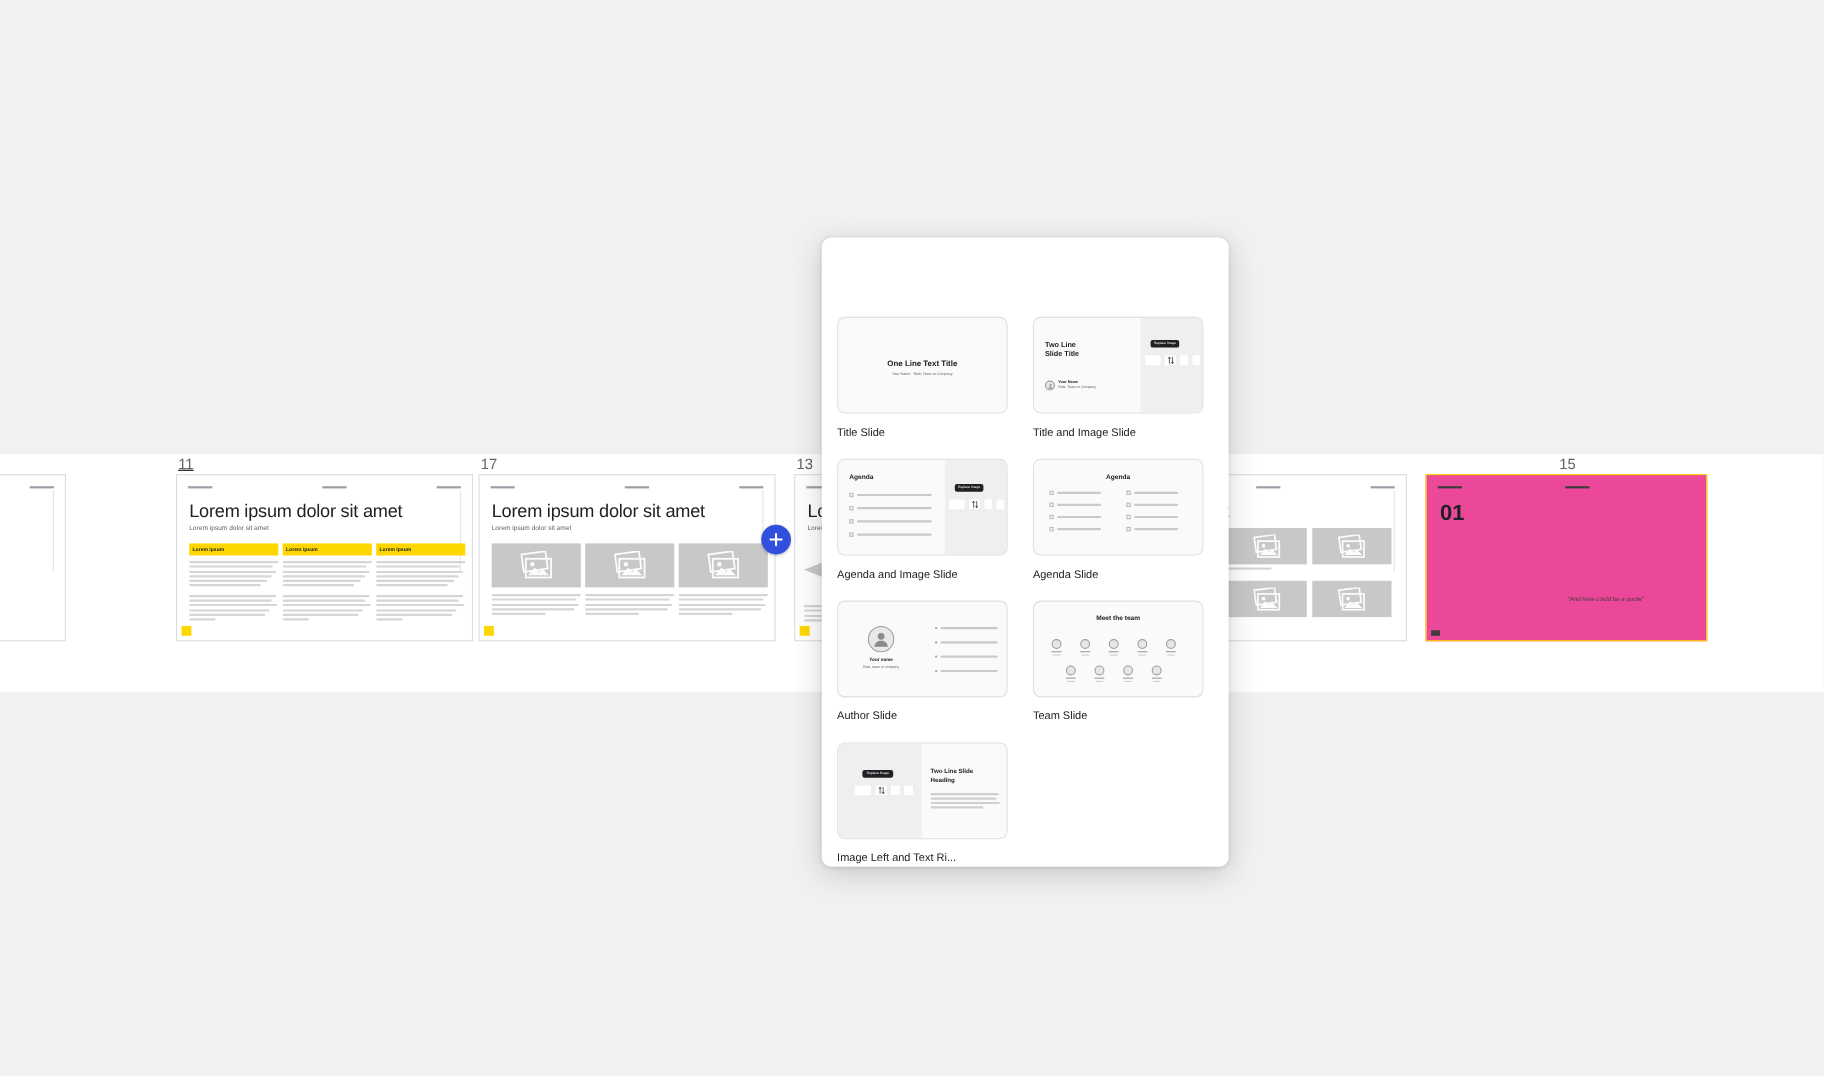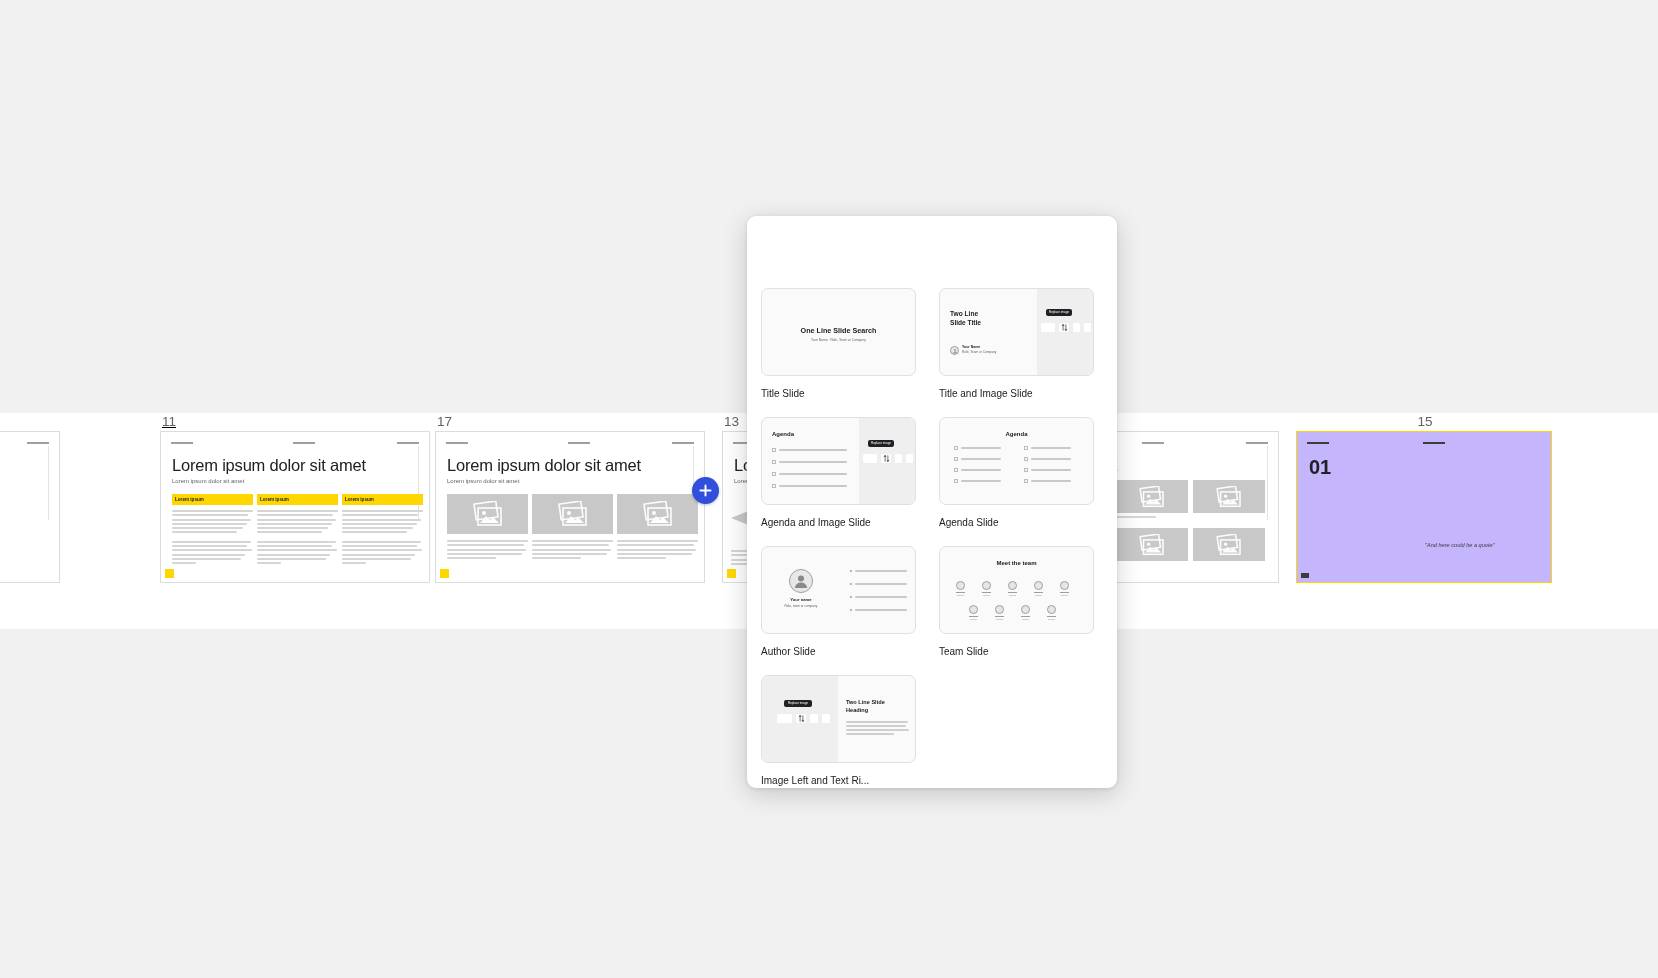--- a/index.html
+++ b/index.html
@@ -48,21 +48,21 @@
   .yellow-chip span { font-size: 4.6px; color: #202124; padding-left: 3px; line-height: 11px; display:block; font-weight:600;}
   .fauxtext { position: absolute; }
   .fauxline { height: 2px; background: #d5d5d5; margin-bottom: 2.3px; border-radius: 1px; }
 
   .img-ph { position: absolute; background: #c8c8c8; display:flex; align-items:center; justify-content:center;}
   .img-ph svg { opacity:.95; }
 
   .corner-chip { position:absolute; left:4px; bottom:4px; width:9px;height:9px;background:#ffd700; }
 
   
-  .yellow-slide { background:#c4b5fd; border-color:#ffd700; }
+  .yellow-slide { background:#ec4899; border-color:#ffd700; }
   .yellow-slide .rule { background:#3c3c3c; }
   .num01 { position:absolute; left:12px; top:24px; font-size:20px; font-weight:700; color:#202124; }
   .y-title { position:absolute; left:128px; top:22px; right:14px; font-size:18.5px; line-height:23px; color:#202124; }
   .y-quote { position:absolute; left:128px; top:110px; font-size:5.6px; color:#3c3c3c; font-style:italic; }
 
   
   .panel {
     position: absolute; left: 747px; top: 216px; width: 370px; height: 572px;
     background: #ffffff; border-radius: 9px;
     box-shadow: 0 6px 26px rgba(32,33,36,.20), 0 1px 4px rgba(32,33,36,.12);
@@ -385,21 +385,21 @@
     </svg>
   </div>
 
   <div class="panel">
 
 
     <div class="tpl-grid">
 
       <div class="tpl">
         <div class="tpl-card">
-          <div class="m-title" style="left:0;right:0;top:37px;text-align:center;font-size:7.2px;">One Line Slide Search</div>
+          <div class="m-title" style="left:0;right:0;top:37px;text-align:center;font-size:7.2px;">One Line Text Title</div>
           <div class="m-sub" style="left:0;right:0;top:49px;text-align:center;font-size:3.3px;">Your Name · Role, Team or Company</div>
         </div>
         <div class="tpl-label">Title Slide</div>
       </div>
 
       <div class="tpl">
         <div class="tpl-card">
           <div class="m-half"></div>
           <div class="m-title" style="left:10px;top:21px;font-size:6.6px;line-height:8.6px;">Two Line</div>
           <div class="m-title" style="left:10px;top:30px;font-size:6.6px;line-height:8.6px;">Slide Title</div>

